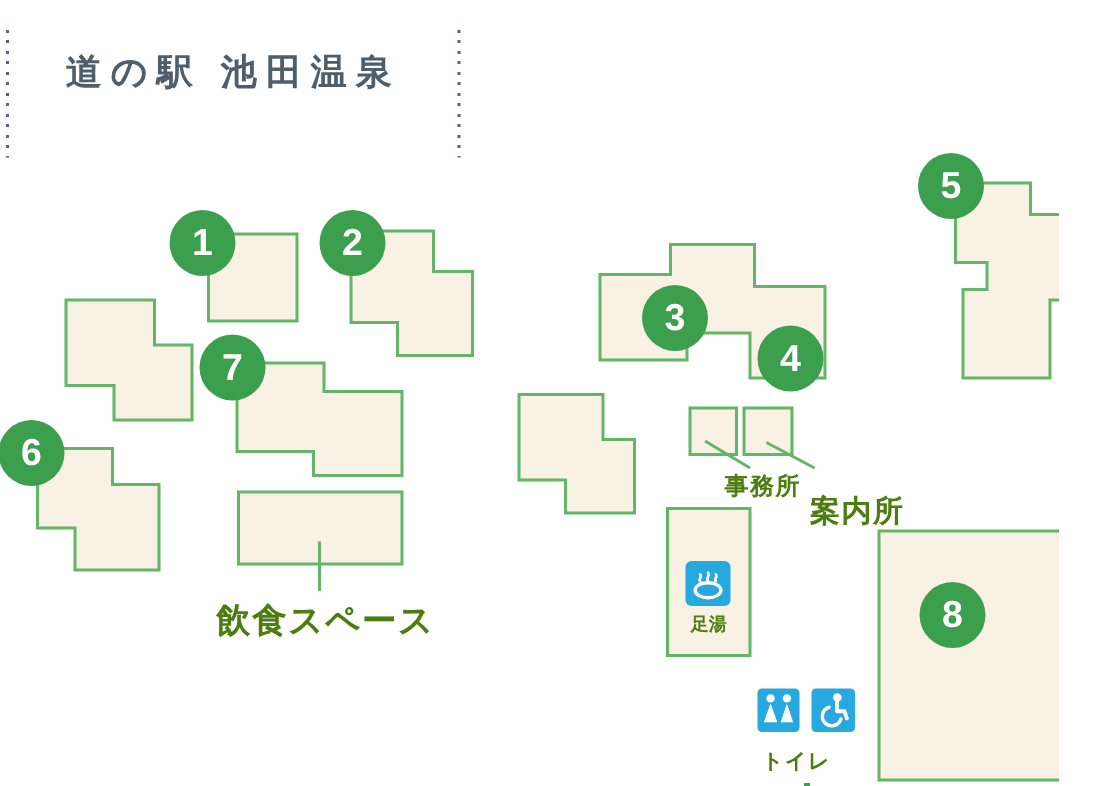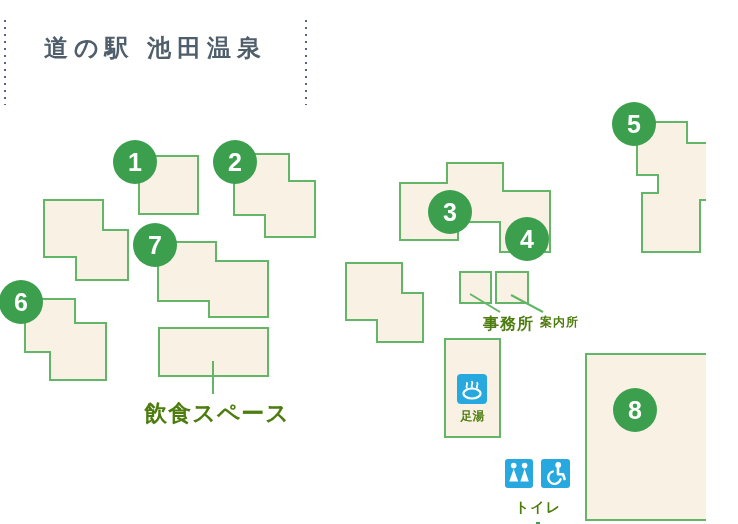--- a/index.html
+++ b/index.html
@@ -63,23 +63,23 @@
 
   .map-label {
     position: absolute;
     color: #4d7c0f;
     font-weight: 600;
     z-index: 3;
     white-space: nowrap;
   }
   .label-dining   { left: 137px; top: 378px; width: 160px; text-align: center; font-size: 23px; letter-spacing: 1px; font-family: Liberation Serif, serif; }
   .label-office   { left: 483px; top: 294px; font-size: 16px; letter-spacing: 1px; }
-  .label-info     { left: 540px; top: 294px; font-size: 12px; letter-spacing: 1px; }
+  .label-info     { left: 540px; top: 307px; font-size: 20px; letter-spacing: 1px; }
   .label-footbath { left: 445px; top: 388px; width: 55px; text-align: center; font-size: 12px; }
-  .label-toilet   { left: 508px; top: 479px; width: 60px; text-align: center; font-size: 14px; letter-spacing: 1px; }
+  .label-toilet   { left: 508px; top: 479px; width: 60px; font-size: 14px; letter-spacing: 1px; }
 
   .blue-icon {
     position: absolute;
     background: #27a8df;
     border-radius: 4px;
     z-index: 4;
     display: flex; align-items: center; justify-content: center;
   }
   .icon-footbath { left: 457px; top: 354px; width: 30px; height: 30px; }
   .icon-restroom { left: 505px; top: 439px; width: 28px; height: 29px; border-radius: 3px; }

